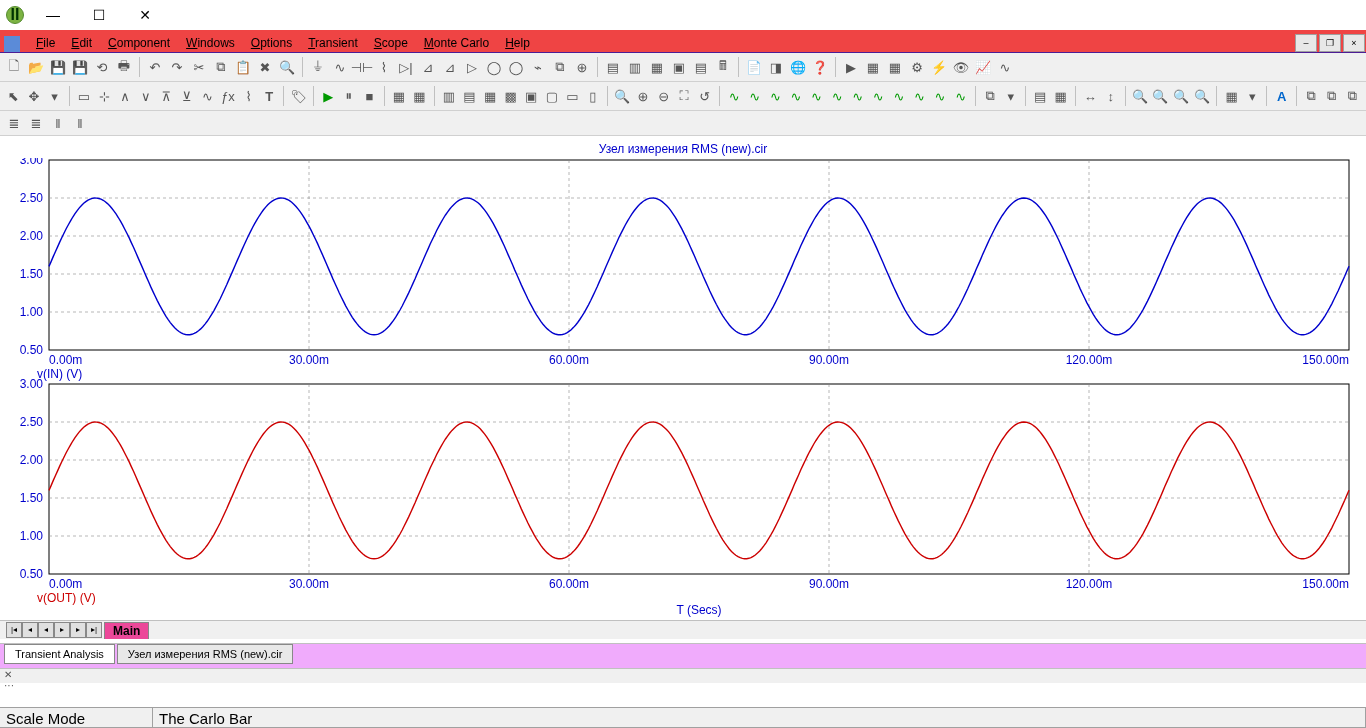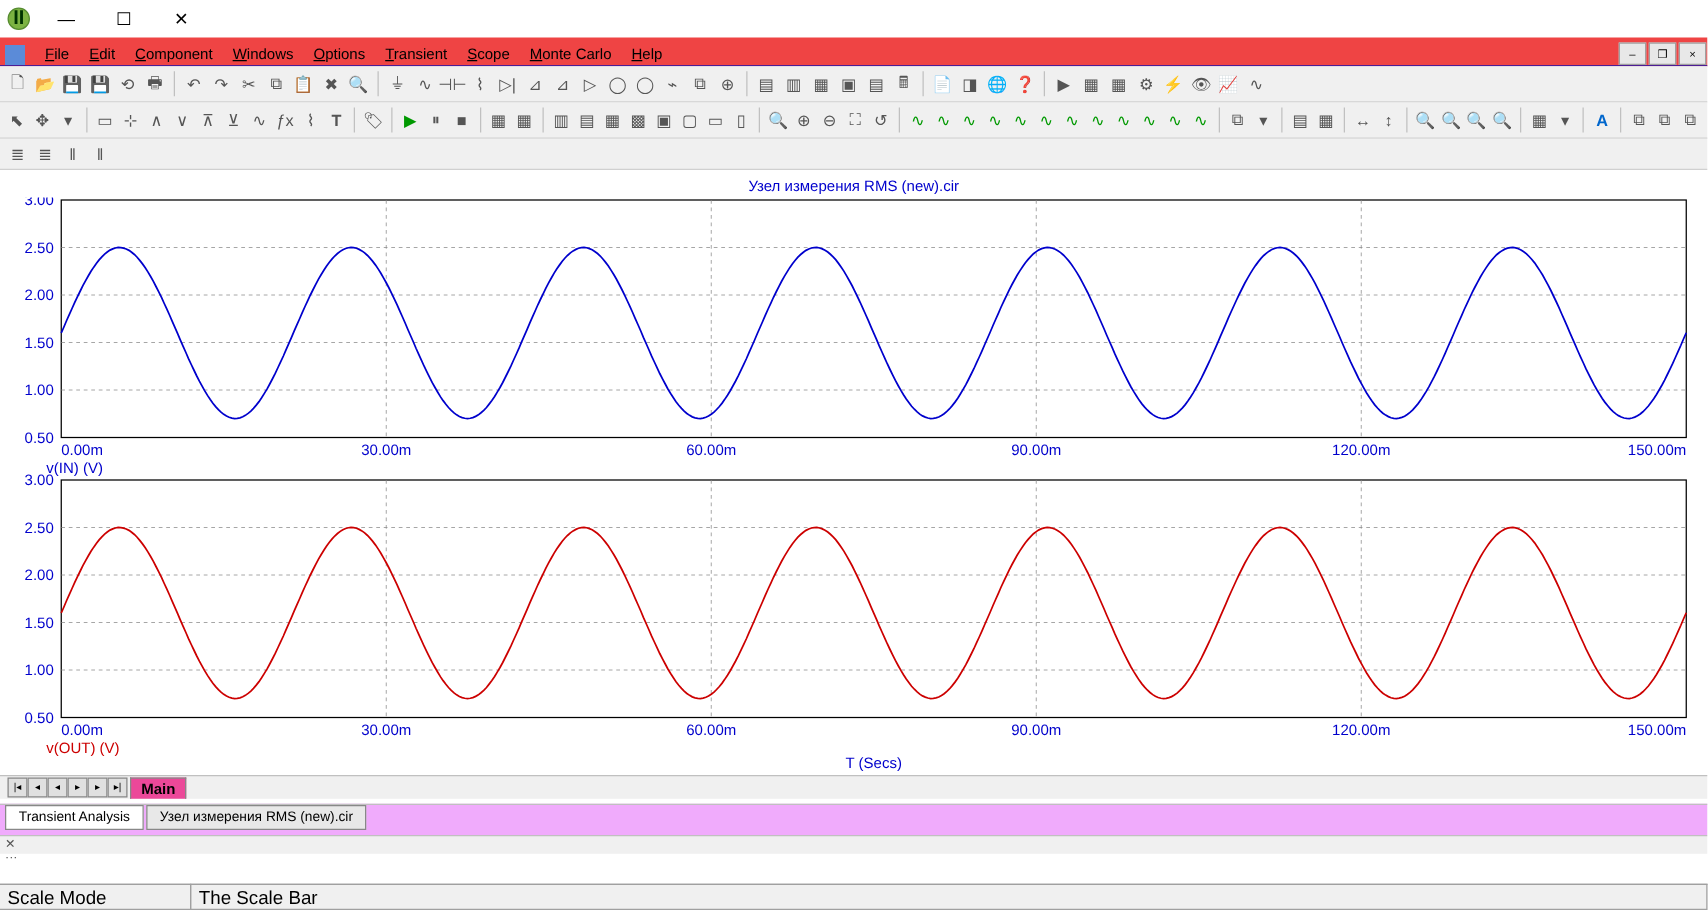--- a/index.html
+++ b/index.html
@@ -269,14 +269,14 @@
 
 <div class="bottom-tabs">
   <div class="btab active">Transient Analysis</div>
   <div class="btab">Узел измерения RMS (new).cir</div>
 </div>
 
 <div class="x-close">✕<br>···</div>
 
 <div class="statusbar">
   <div class="status-cell mode">Scale Mode</div>
-  <div class="status-cell msg">The Scale Bar</div>
+  <div class="status-cell msg">The Carlo Bar</div>
 </div>
 
 </body></html>

